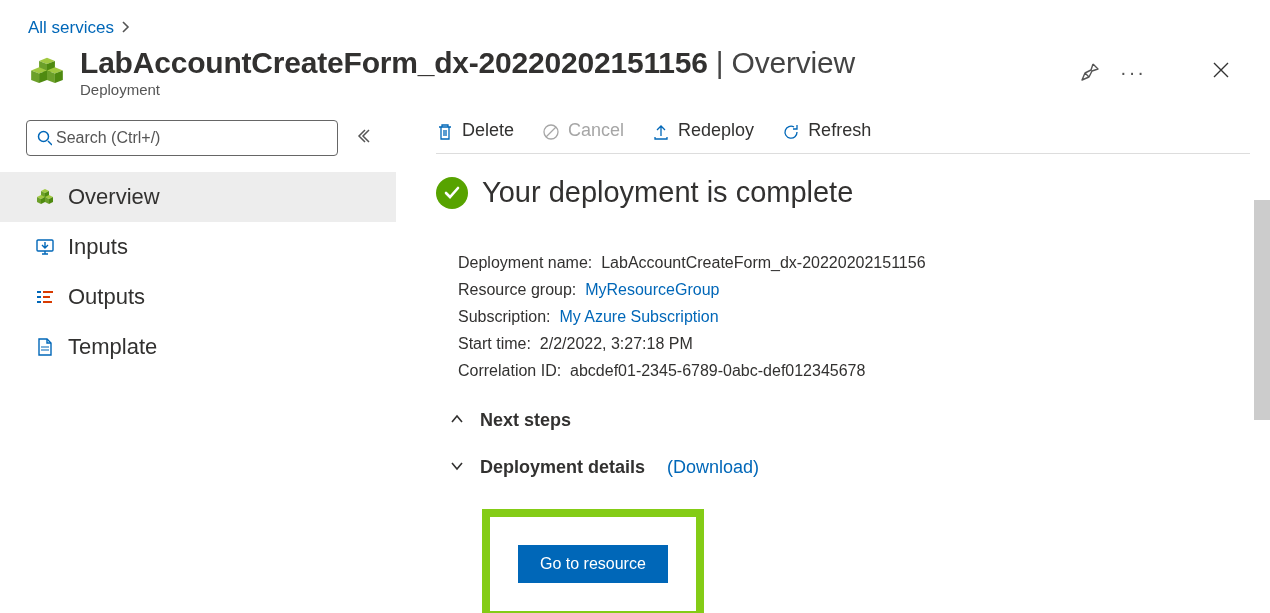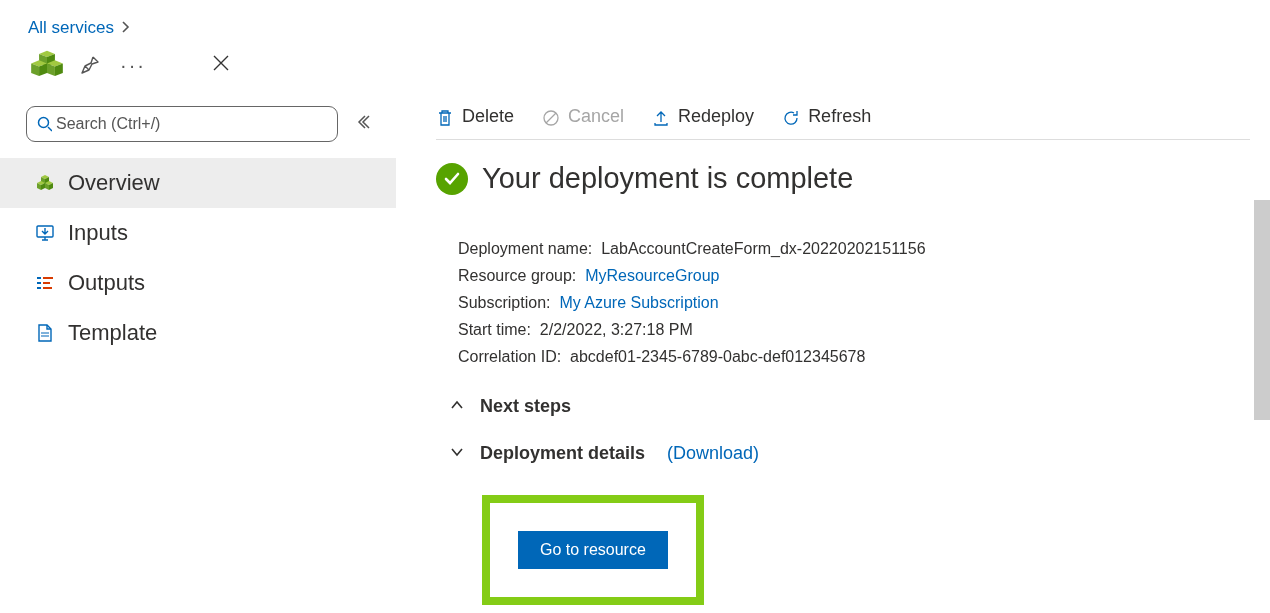--- a/index.html
+++ b/index.html
@@ -85,21 +85,21 @@
       display: flex;
       align-items: center;
       gap: 18px;
       margin-bottom: 16px;
     }
     .search-box {
       flex: 0 0 312px;
       display: flex;
       align-items: center;
       border: 1px solid #666;
-      border-radius: 9px;
+      border-radius: 4px;
       height: 36px;
       padding: 0 10px;
       gap: 4px;
     }
     .search-box input {
       border: none;
       outline: none;
       font-size: 16px;
       color: #333;
       width: 100%;
@@ -264,20 +264,26 @@
       <polygon points="14,10 14,22 24,26 24,14" fill="#6ca02a"></polygon>
       <polygon points="34,10 34,22 24,26 24,14" fill="#4f8a10"></polygon>
       <polygon points="4,22 14,18 24,22 14,26" fill="#a1c940"></polygon>
       <polygon points="4,22 4,34 14,38 14,26" fill="#6ca02a"></polygon>
       <polygon points="24,22 24,34 14,38 14,26" fill="#4f8a10"></polygon>
       <polygon points="24,22 34,18 44,22 34,26" fill="#a1c940"></polygon>
       <polygon points="24,22 24,34 34,38 34,26" fill="#6ca02a"></polygon>
       <polygon points="44,22 44,34 34,38 34,26" fill="#4f8a10"></polygon>
     </g>
   </svg>
+  <div class="title-wrap">
+    <div class="title-line">
+      <span>LabAccountCreateForm_dx-20220202151156</span><span class="suffix"> | Overview</span>
+    </div>
+    <div class="subtitle">Deployment</div>
+  </div>
   <div class="header-actions">
     <svg width="20" height="20" viewBox="0 0 20 20">
       <path d="M13 2 L18 7 L12 9 L9 15 L5 11 L2 18 L9 15 M5 11 L11 8 L13 2" stroke="#555" stroke-width="1.4" fill="none" stroke-linejoin="round"></path>
     </svg>
     <span style="color:#555;letter-spacing:2px;font-size:20px;">···</span>
     <span class="close-x">
       <svg width="18" height="18" viewBox="0 0 18 18">
           <path d="M2 2 L16 16 M16 2 L2 16" stroke="#333" stroke-width="1.4"></path>
         </svg>
     </span>

